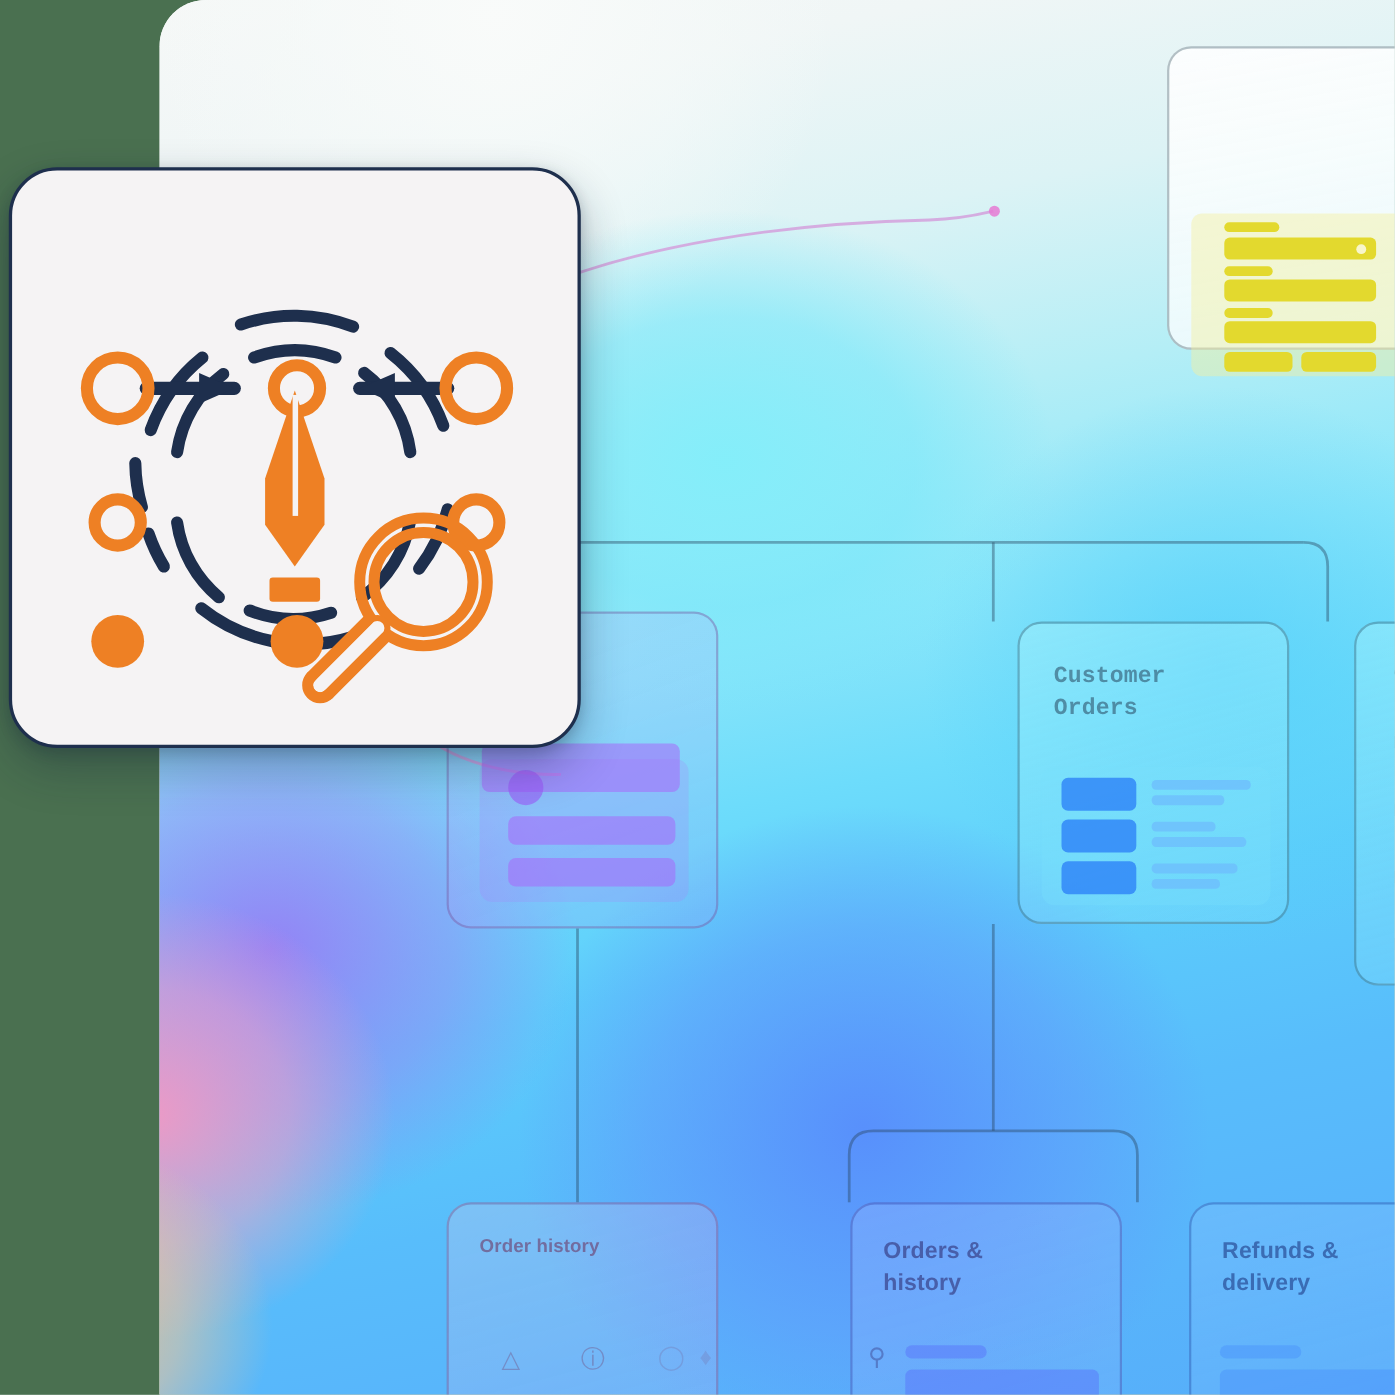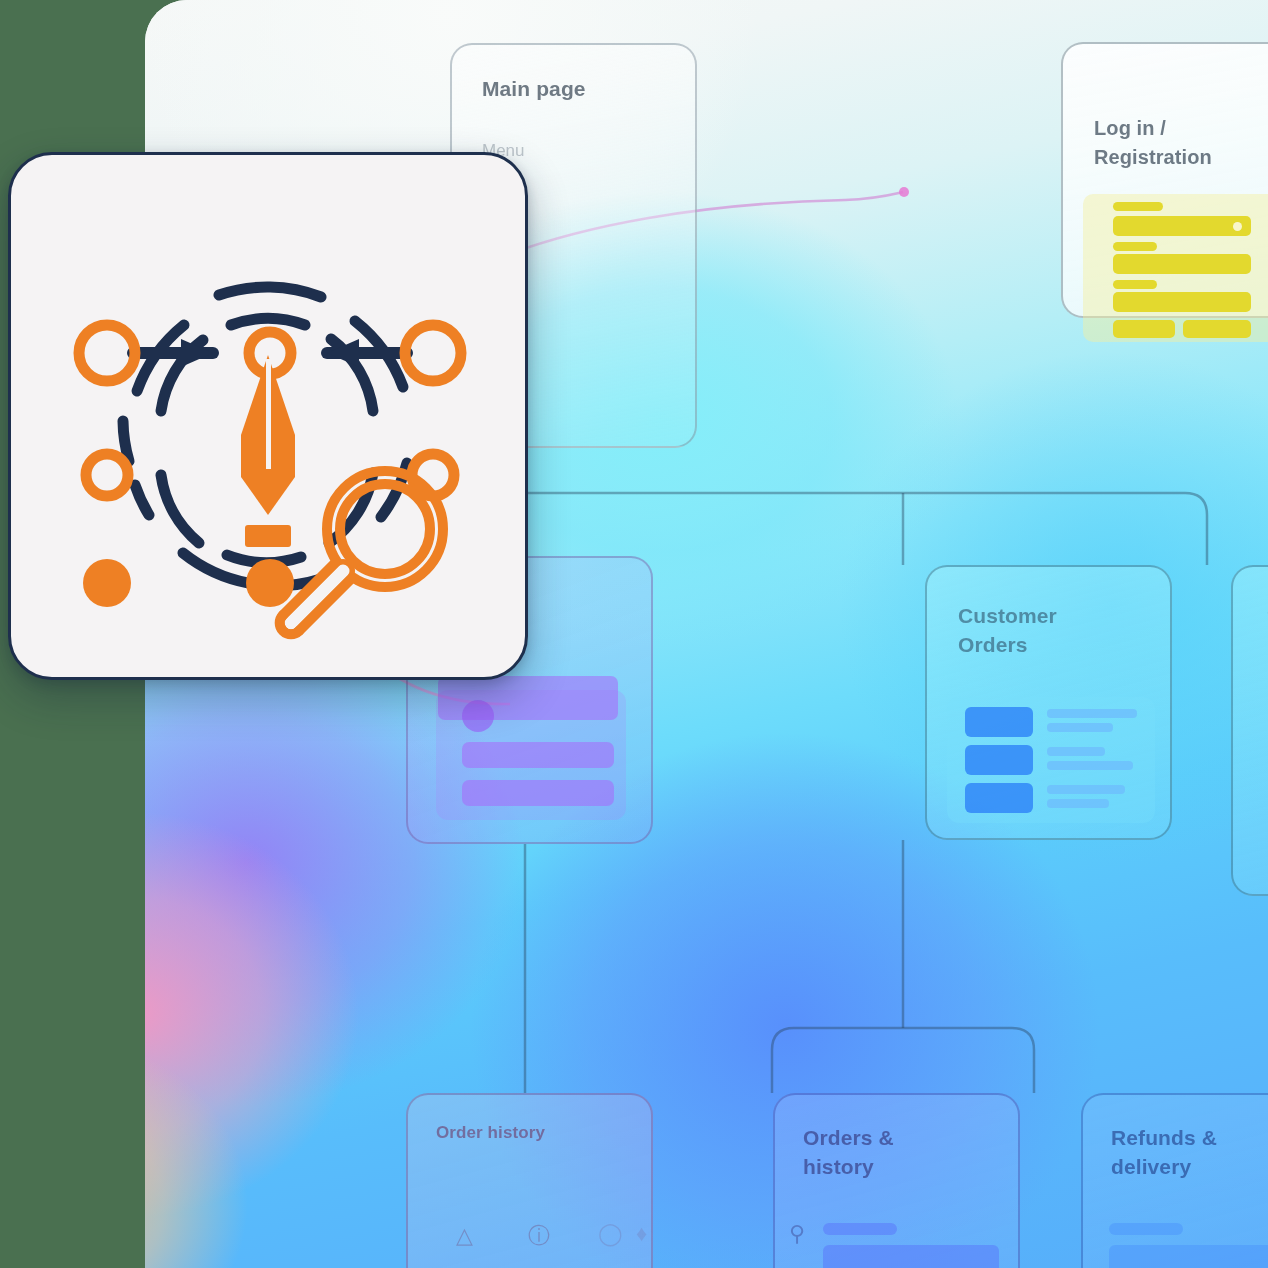--- a/index.html
+++ b/index.html
@@ -121,21 +121,21 @@
     background: rgba(175,120,250,.20);
   }
   #card-mid .pb { position:absolute; border-radius: 7px; background: rgba(168,104,250,.55); }
 
   
   #card-cs {
     left: 780px; top: 565px; width: 247px; height: 275px;
     border-color: rgba(45,95,120,.42);
     background: linear-gradient(165deg, rgba(175,246,253,.40) 0%, rgba(150,238,253,.22) 100%);
   }
-  #card-cs .title { left: 31px; top: 34px; font-size: 21px; line-height: 29px; color: rgba(46,84,108,.60); }
+  #card-cs .title { left: 31px; top: 34px; font-size: 21px; line-height: 29px; color: rgba(46,84,108,.60); font-family: Liberation Mono, monospace; }
   #card-cs .body {
     left: 20px; top: 130px; width: 208px; height: 126px;
     background: rgba(120,225,252,.32);
   }
   #card-cs .blk { position:absolute; border-radius: 6px; background: rgba(45,130,248,.80); }
   #card-cs .lin { position:absolute; border-radius: 4px; background: rgba(110,190,252,.80); }
 
   
   #card-contact {
     left: 1086px; top: 565px; width: 230px; height: 331px;
@@ -217,30 +217,22 @@
       <path d="M 627 1050 L 627 1093"></path>
     </g>
 
     <g fill="none">
       <path d="M 365 704 C 290 700 185 660 175 470 C 166 300 345 215 600 210 C 680 208 720 195 755 190" stroke="rgba(200,140,210,0.0)" stroke-width="2.5"></path>
       <path d="M 365 704 C 250 706 160 640 165 470 C 172 280 430 206 700 200 C 730 199 745 195 758 192" stroke="#d3a0dc" stroke-width="2.6" stroke-opacity=".85"></path>
       <circle cx="759" cy="192" r="5" fill="#e67ad3" fill-opacity=".85"></circle>
     </g>
   </svg>
 
-  <div class="card" id="card-main">
-    <div class="title">Main page</div>
-    <div class="sub">Menu</div>
-  </div>
 
   <div class="card" id="card-login">
-    <div class="title">
-      <span>Log in /</span><br>
-      <span>Registration</span>
-    </div>
     <div class="body">
       <div class="yb" style="left:30px;top:8px;width:50px;height:9px;"></div>
       <div class="yb" style="left:30px;top:22px;width:138px;height:20px;"></div>
       <div class="yb" style="left:30px;top:48px;width:44px;height:9px;"></div>
       <div class="yb" style="left:30px;top:60px;width:138px;height:20px;"></div>
       <div class="yb" style="left:30px;top:86px;width:44px;height:9px;"></div>
       <div class="yb" style="left:30px;top:98px;width:138px;height:20px;"></div>
       <div class="yb" style="left:30px;top:126px;width:62px;height:18px;"></div>
       <div class="yb" style="left:100px;top:126px;width:68px;height:18px;"></div>
       <div style="position:absolute;left:150px;top:28px;width:9px;height:9px;border-radius:50%;background:rgba(255,255,255,.75);"></div>

